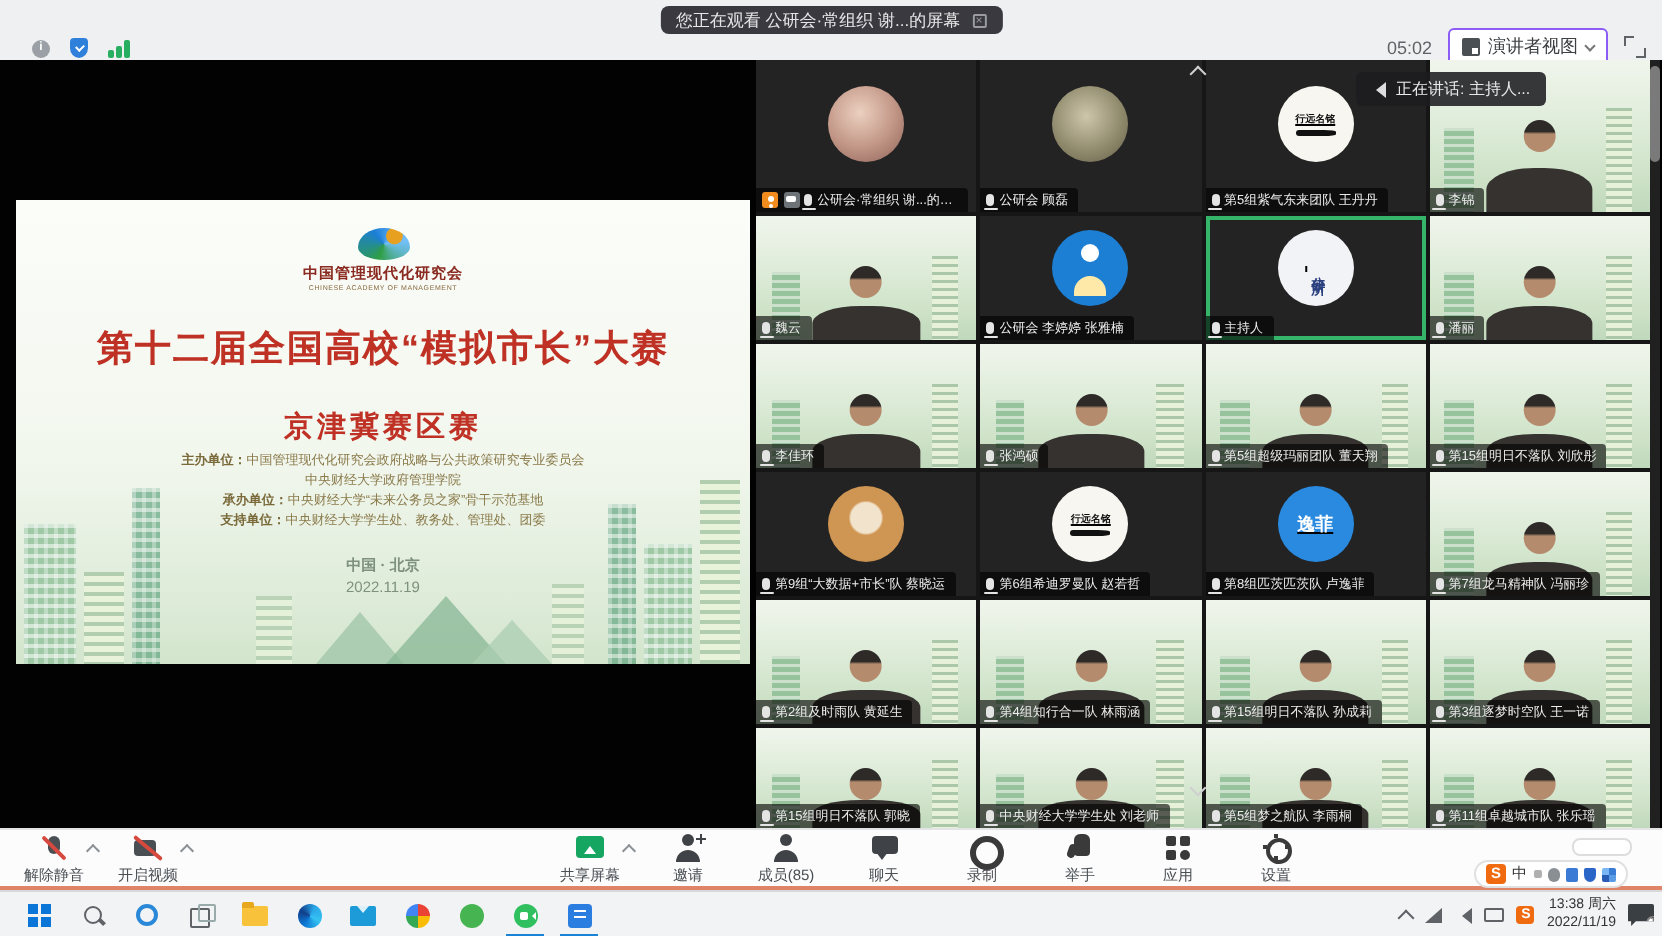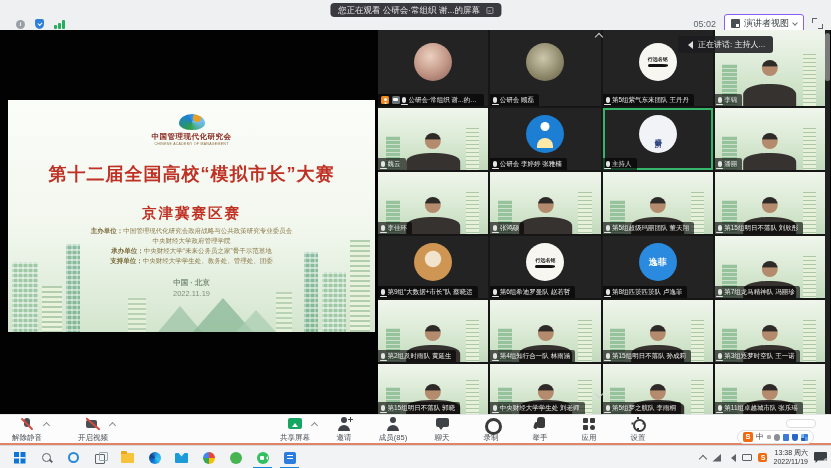--- a/index.html
+++ b/index.html
@@ -67,21 +67,21 @@
   .tile.active{outline:2px solid #35b56a;outline-offset:-2px;}
   .vbg{position:absolute;inset:0;display:none;background:linear-gradient(180deg,#f0f5ec 0%,#e2eedd 35%,#cfe3c9 75%,#c0d8bb 100%);}
   .vbg::before{content:"";position:absolute;left:7%;bottom:0;width:13%;height:55%;background-color:#96c29c;background-image:repeating-linear-gradient(180deg,rgba(255,255,255,.5) 0 1.5px,transparent 1.5px 4px);}
   .vbg::after{content:"";position:absolute;right:8%;bottom:0;width:12%;height:68%;background-color:#e7f1da;background-image:repeating-linear-gradient(180deg,rgba(110,160,120,.5) 0 1.5px,transparent 1.5px 4px);}
   .tile.k-video .vbg{display:block;}
   .person{position:absolute;left:50%;bottom:0;transform:translateX(-50%);width:62%;height:60%;display:none;}
   .tile.k-video .person{display:block;}
   .person::before{content:"";position:absolute;left:50%;top:0;transform:translateX(-50%);width:16px;height:16px;border-radius:50%;background:linear-gradient(180deg,#2e2a28 0 36%,#b58b6e 44%);}
   .person::after{content:"";position:absolute;left:50%;bottom:-2px;transform:translateX(-50%);width:78%;height:52%;background:#35322f;border-radius:45% 45% 0 0;}
   .avatar{position:absolute;left:50%;top:42%;transform:translate(-50%,-50%);width:38px;height:38px;border-radius:50%;display:none;align-items:center;justify-content:center;text-align:center;overflow:hidden;}
-  .tile.k-avatar .avatar{display:flex;}
+  .tile.k-avatar .avatar{display:flex;text-decoration:underline;}
   .s-photo-warm .avatar{background:radial-gradient(circle at 42% 35%,#ecd0c0,#c09484 55%,#8a5f55);}
   .s-photo-olive .avatar{background:radial-gradient(circle at 45% 40%,#cdc6ab,#8d876a 60%,#5f5a45);}
   .s-dog .avatar{background:radial-gradient(circle at 50% 42%,#f2e4cc 0 26%,#cf9552 30% 72%,#8a5a28);}
   .s-cartoon-blue .avatar{background:#1c7fd4;position:absolute;}
   .s-cartoon-blue .avatar::before{content:"";position:absolute;left:50%;top:7px;transform:translateX(-50%);width:9px;height:9px;border-radius:50%;background:#fff;}
   .s-cartoon-blue .avatar::after{content:"";position:absolute;left:50%;bottom:5px;transform:translateX(-50%);width:16px;height:10px;border-radius:8px 8px 0 0;background:#ffe9a8;}
   .s-seal .avatar{background:#f2f3f7;}
   .s-seal .avatar-text{writing-mode:vertical-rl;font-size:7px;font-weight:bold;color:#2a3f7e;letter-spacing:1px;}
   .s-logo-ink .avatar{background:#f7f6f1;flex-direction:column;}
   .s-logo-ink .avatar-text{font-size:5px;font-weight:bold;color:#111;}
@@ -106,21 +106,21 @@
   .grid-caret i{position:absolute;left:2px;top:1px;width:6px;height:6px;border-left:1.6px solid #cfcfcf;border-top:1.6px solid #cfcfcf;}
   .caret-up{top:33px;}
   .caret-up i{transform:rotate(45deg);}
   .caret-down{top:392px;}
   .caret-down i{transform:rotate(225deg);top:-1px;}
 
   
   .mtg-toolbar{position:absolute;left:0;top:414px;width:831px;height:29px;background:#fcfcfd;border-top:1px solid #e3e4e6;z-index:10;}
   .edge-line{position:absolute;left:0;top:443px;width:831px;height:2px;background:#e08468;z-index:11;}
   .tb-group{position:absolute;top:2px;display:flex;gap:15px;}
-  .tb-left{left:10px;gap:32px;}
+  .tb-left{left:10px;gap:13px;}
   .tb-mid{left:278px;align-items:flex-end;}
   .tb-item{position:relative;width:34px;display:flex;flex-direction:column;align-items:center;}
   .tb-label{font-size:7.5px;color:#4a4f54;white-space:nowrap;margin-top:1px;}
   .tb-icon{position:relative;width:18px;height:15px;}
   .tb-icon i{position:absolute;inset:0;}
   .tb-caret{position:absolute;right:-6px;top:4px;width:6px;height:6px;}
   .tb-caret::before{content:"";position:absolute;left:0;top:2px;width:4px;height:4px;border-left:1.4px solid #8a8f94;border-top:1.4px solid #8a8f94;transform:rotate(45deg);}
   .ti-unmute i::before{content:"";position:absolute;left:6px;top:1px;width:6px;height:9px;border-radius:3px;background:#4a4f54;}
   .ti-unmute i::after{content:"";position:absolute;left:1px;top:6px;width:16px;height:2px;background:#d5493f;transform:rotate(45deg);border-radius:1px;}
   .ti-video i::before{content:"";position:absolute;left:2px;top:3px;width:11px;height:8px;border-radius:2px;background:#4a4f54;}

